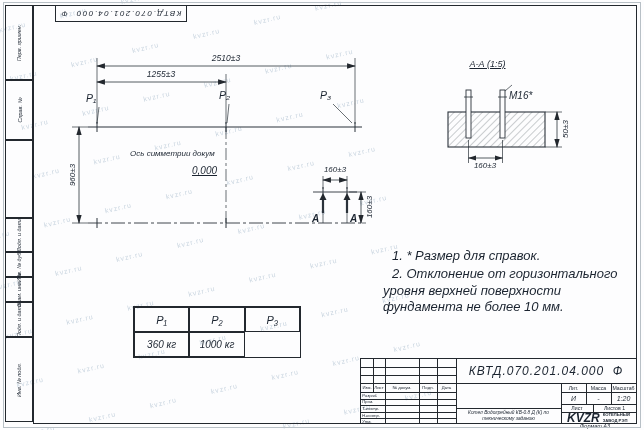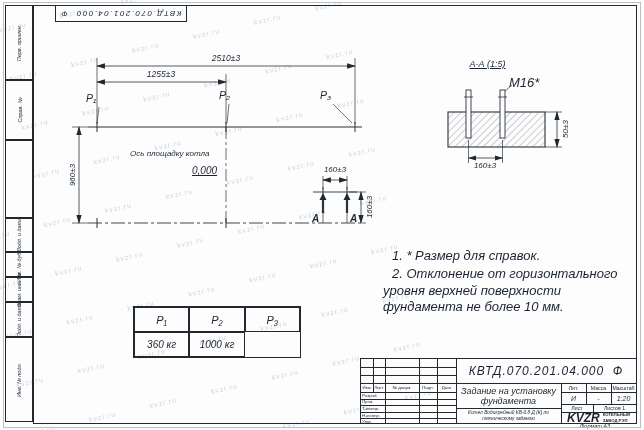--- a/index.html
+++ b/index.html
@@ -124,30 +124,30 @@
       <path d="M545,112 H562 M545,147 H562" stroke-width="0.7"></path>
       <line x1="557" y1="112" x2="557" y2="147" stroke-width="0.8" marker-start="url(#ar)" marker-end="url(#ar)"></line>
     </g>
   </svg>
 
   <div class="txt it ctr" style="left:175px;top:54px;width:102px;font-size:8.5px">2510±3</div>
   <div class="txt it ctr" style="left:110px;top:70px;width:102px;font-size:8.5px">1255±3</div>
   <div class="txt it" style="left:86px;top:93px;font-size:10.5px">Р₁</div>
   <div class="txt it" style="left:219px;top:90px;font-size:10.5px">Р₂</div>
   <div class="txt it" style="left:320px;top:90px;font-size:10.5px">Р₃</div>
-  <div class="txt it" style="left:130px;top:150px;font-size:8px">Ось площадку котла</div>
+  <div class="txt it" style="left:130px;top:150px;font-size:8px">Ось симметрии докум</div>
   <div class="txt it ul" style="left:192px;top:165px;font-size:10px">0,000</div>
   <div class="rot it" style="left:72px;top:175px;font-size:8px">960±3</div>
   <div class="txt it ctr" style="left:305px;top:166px;width:60px;font-size:8px">160±3</div>
   <div class="rot it" style="left:369px;top:207px;font-size:8px">160±3</div>
   <div class="txt it" style="left:312px;top:213px;font-size:10px;font-weight:bold">А</div>
   <div class="txt it" style="left:350px;top:213px;font-size:10px;font-weight:bold">А</div>
 
   <div class="txt it ctr ul" style="left:450px;top:60px;width:75px;font-size:9px">А-А (1:5)</div>
-  <div class="txt it" style="left:509px;top:76px;font-size:13px">М16*</div>
+  <div class="txt it" style="left:509px;top:90px;font-size:10px">М16*</div>
   <div class="txt it ctr" style="left:455px;top:162px;width:60px;font-size:8px">160±3</div>
   <div class="rot it" style="left:565px;top:129px;font-size:8px">50±3</div>
 
   <div class="abs" id="notes">
     <p>1. * Размер для справок.</p>
     <p>2. Отклонение от горизонтального уровня верхней поверхности фундамента не более 10 мм.</p>
   </div>
 
   <div class="abs" id="load-table">
     <div class="cell hd">Р₁</div>
@@ -185,21 +185,20 @@
     <div class="c tiny" style="left:0;top:24px;width:12px;height:9px">Изм.</div>
     <div class="c tiny" style="left:12px;top:24px;width:12px;height:9px">Лист</div>
     <div class="c tiny" style="left:24px;top:24px;width:34px;height:9px">№ докум.</div>
     <div class="c tiny" style="left:58px;top:24px;width:18px;height:9px">Подп.</div>
     <div class="c tiny" style="left:76px;top:24px;width:19px;height:9px">Дата</div>
     <div class="c tiny it" style="left:1px;top:33px;width:23px;height:6.6px;justify-content:flex-start">Разраб.</div>
     <div class="c tiny it" style="left:1px;top:39.6px;width:23px;height:6.6px;justify-content:flex-start">Пров.</div>
     <div class="c tiny it" style="left:1px;top:46.2px;width:23px;height:6.6px;justify-content:flex-start">Т.контр.</div>
     <div class="c tiny it" style="left:1px;top:52.8px;width:23px;height:6.6px;justify-content:flex-start">Н.контр.</div>
     <div class="c tiny it" style="left:1px;top:59.4px;width:23px;height:6.6px;justify-content:flex-start">Утв.</div>
-    <div class="c it ctr" style="left:95px;top:25px;width:105px;height:24px;font-size:9px;line-height:1.15;text-align:center">Задание на установку фундамента</div>
     <div class="c it ctr" style="left:97px;top:50px;width:101px;height:13px;font-size:4.8px;text-align:center;line-height:1.2">Котел Водогрейный КВ-0.8 Д (К) по техническому заданию</div>
     <div class="c small" style="left:200px;top:24px;width:25px;height:9px">Лит.</div>
     <div class="c small" style="left:225px;top:24px;width:25px;height:9px">Масса</div>
     <div class="c small" style="left:250px;top:24px;width:25px;height:9px">Масштаб</div>
     <div class="c it" style="left:200px;top:33px;width:25px;height:12px;font-size:7px">И</div>
     <div class="c it" style="left:225px;top:33px;width:25px;height:12px;font-size:7px">-</div>
     <div class="c it" style="left:250px;top:33px;width:25px;height:12px;font-size:7px">1:20</div>
     <div class="c small" style="left:200px;top:45px;width:32px;height:8px">Лист</div>
     <div class="c small" style="left:232px;top:45px;width:43px;height:8px">Листов 1</div>
     <div class="c" style="left:200px;top:53px;width:75px;height:11px;gap:3px">

